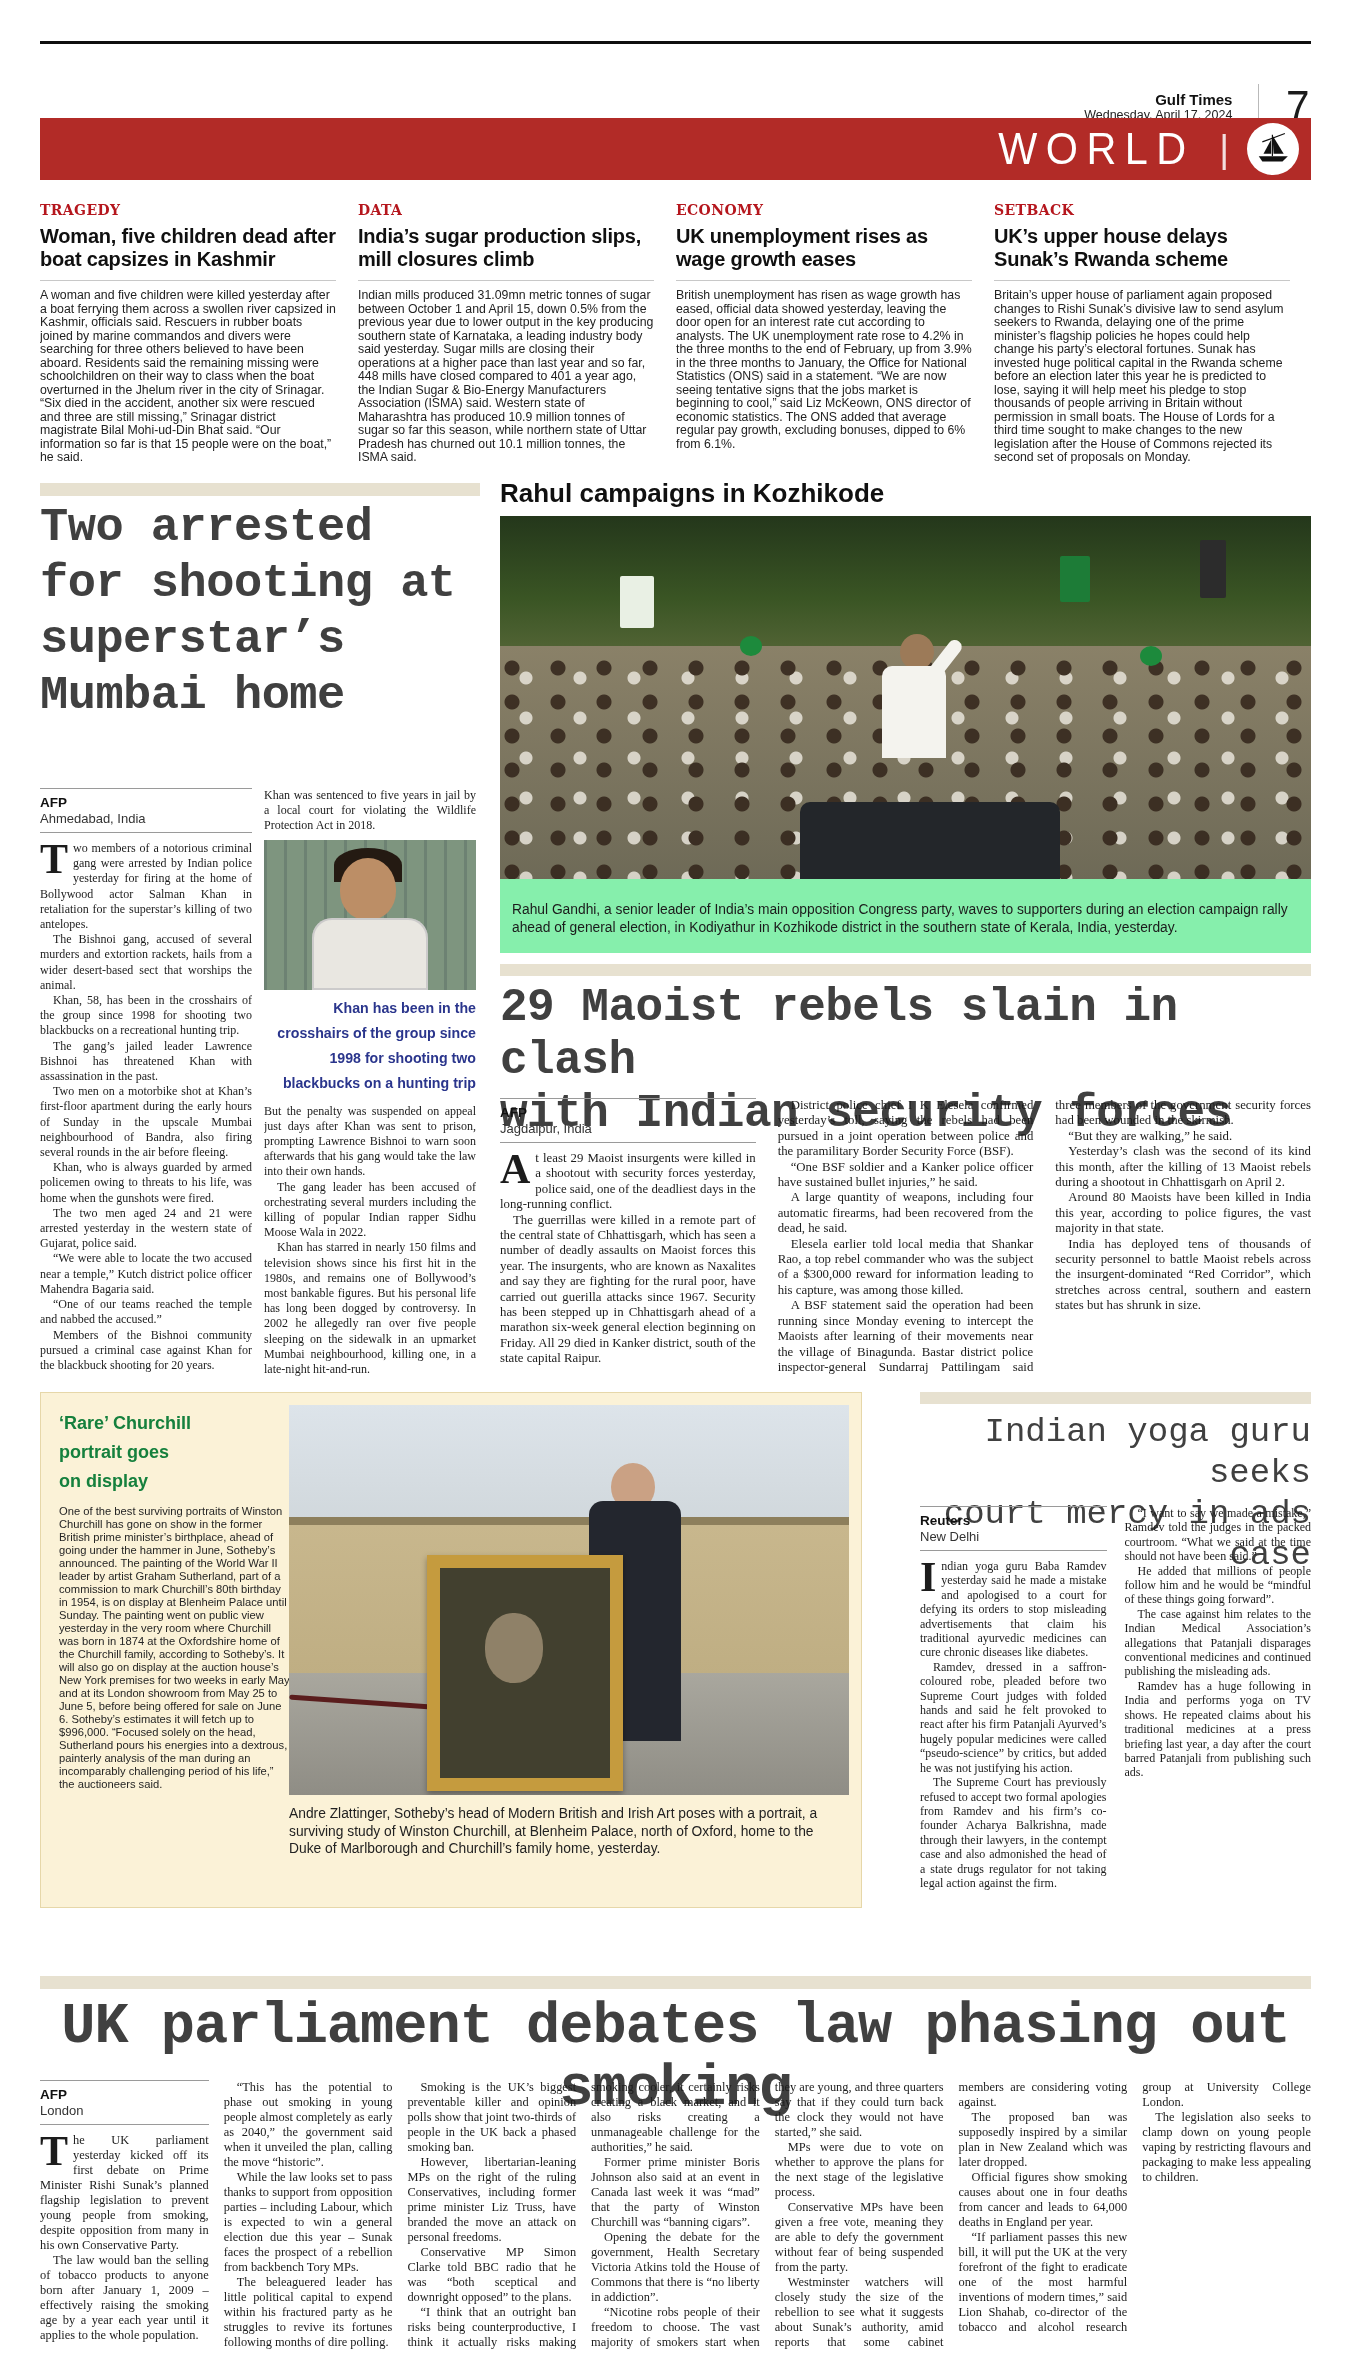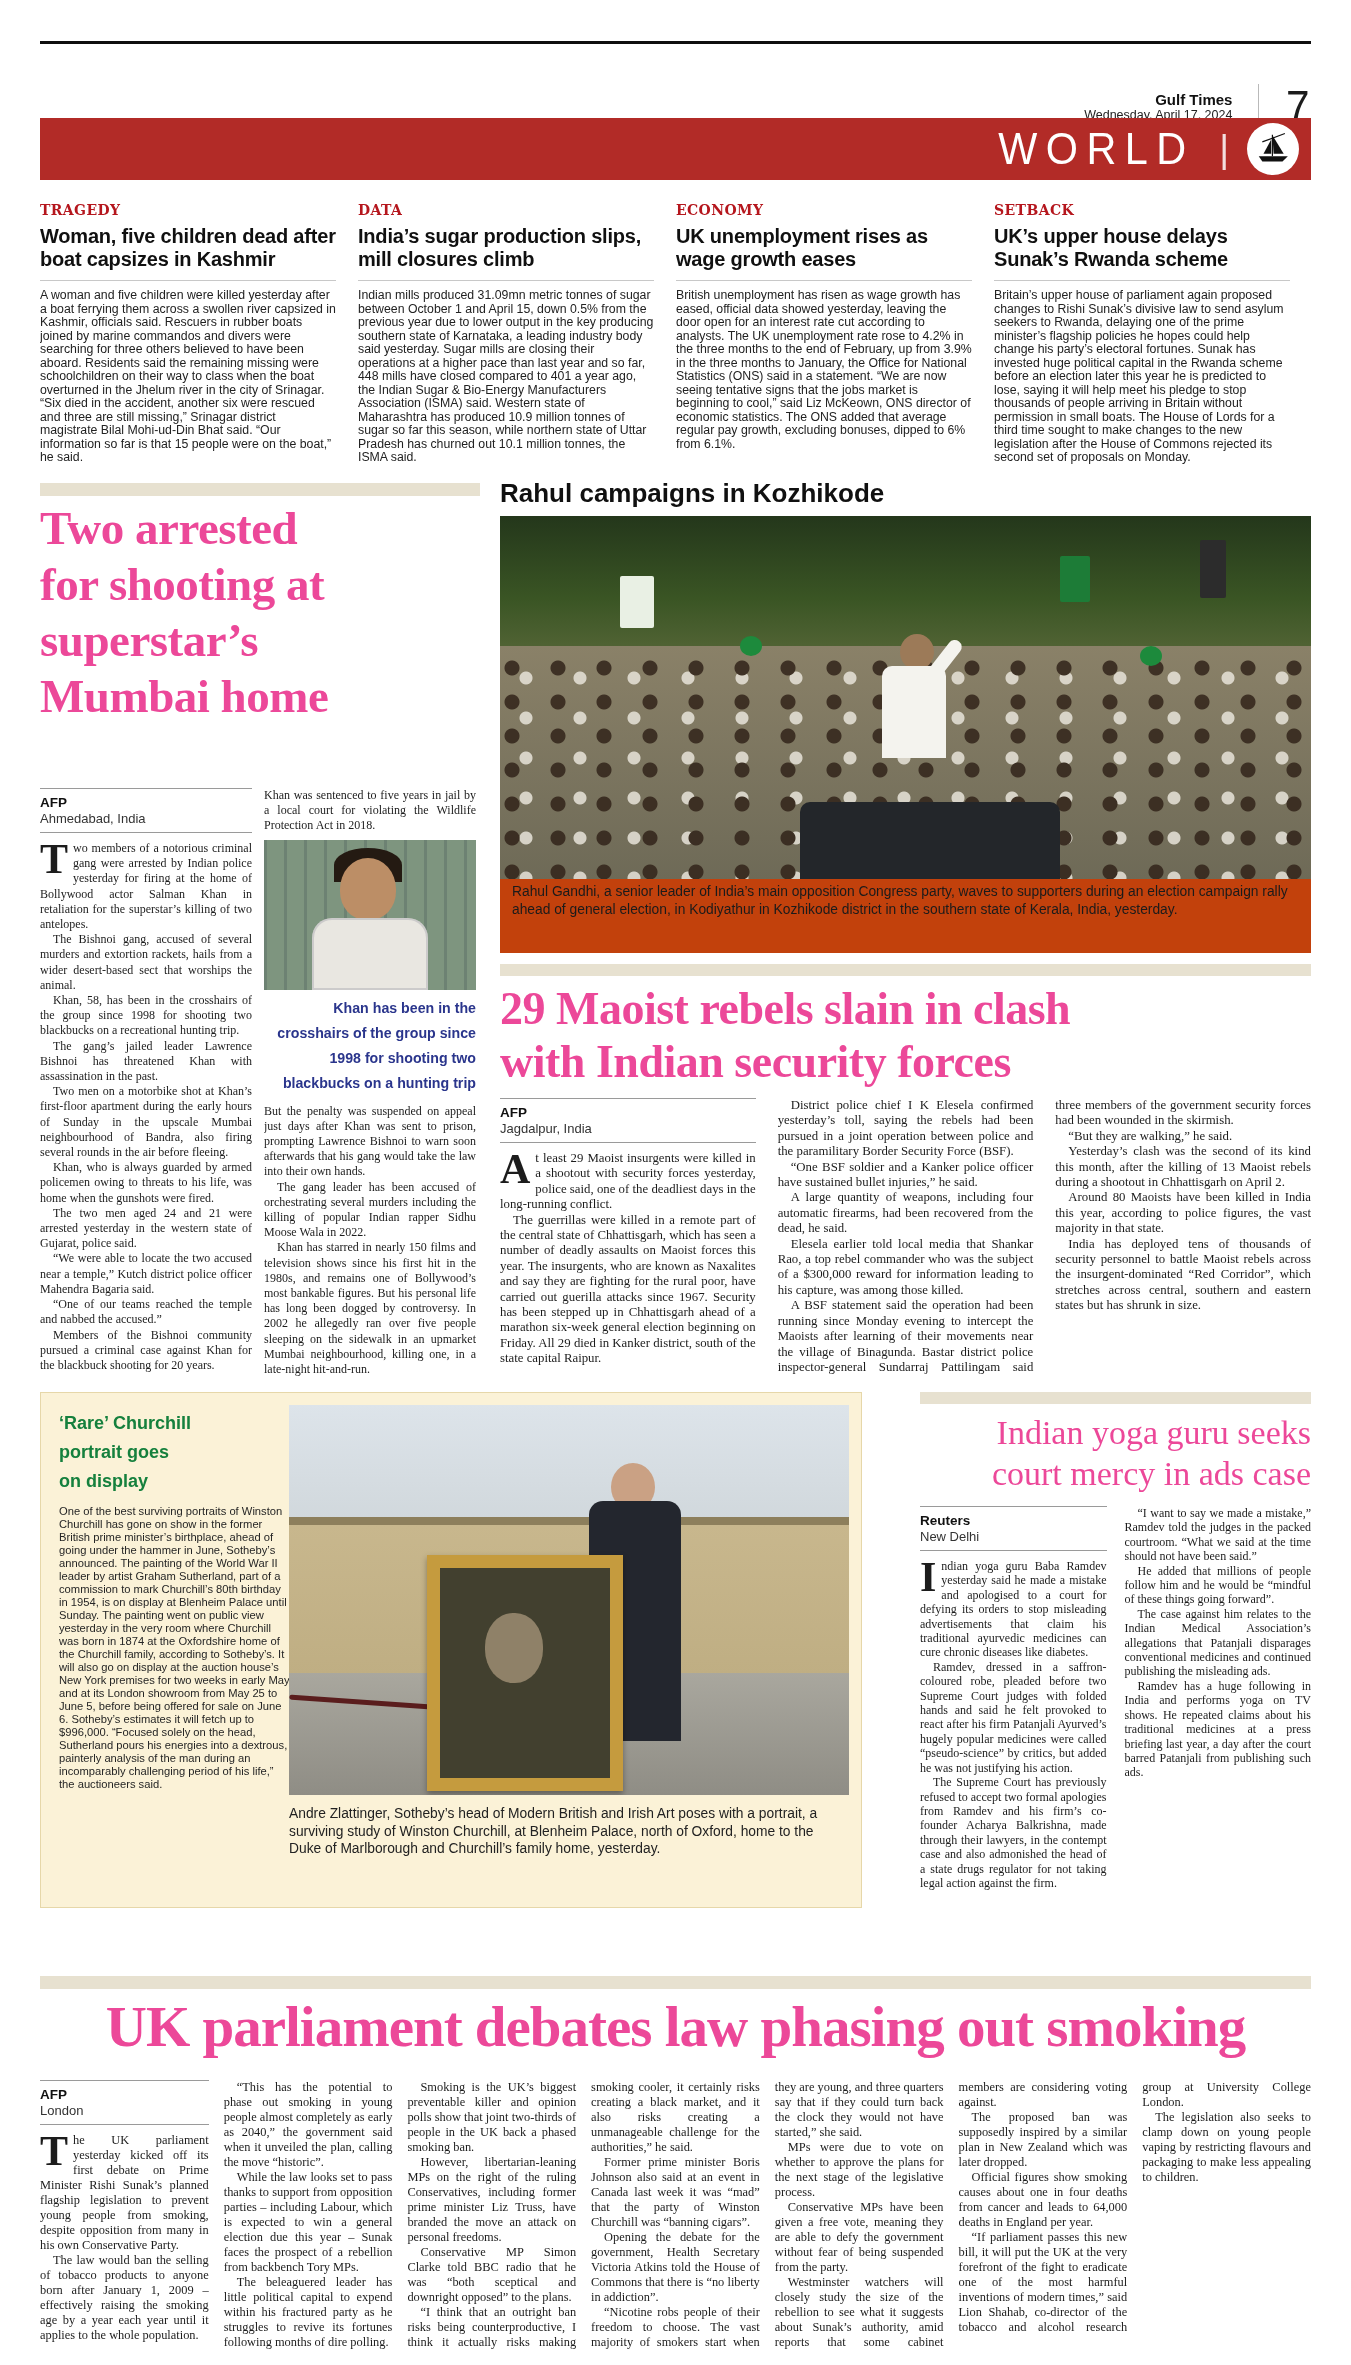--- a/index.html
+++ b/index.html
@@ -33,21 +33,21 @@
 
   
   .beige{background:#e7e1d0;}
   .byline{border-top:1px solid #9a9a9a;border-bottom:1px solid #9a9a9a;padding:6px 0;margin-bottom:8px;
           font-family:"Liberation Sans",sans-serif;break-inside:avoid;}
   .byline .agency{font-weight:bold;font-size:13.5px;color:#111;}
   .byline .place{font-size:13px;color:#333;margin-top:1px;}
   .serifbody p{margin:0;font-family:"Liberation Serif",serif;text-align:justify;color:#1c1c1c;}
   .flow p + p{text-indent:13px;}
   .dropcap > p:first-child::first-letter{float:left;font-size:42px;line-height:33px;padding:2px 5px 0 0;font-weight:bold;font-family:"Liberation Serif",serif;}
-  .hl{margin:0;font-family:Liberation Serif, serif;font-weight:bold;color:#ec4899;}
+  .hl{margin:0;font-family:Liberation Mono, monospace;font-weight:bold;color:#404040;}
   .hl p{margin:0;}
 
   
   #band-left{left:40px;top:483px;width:440px;height:13px;}
   #salman-hl{left:40px;top:500px;width:460px;font-size:47px;line-height:56px;letter-spacing:-.5px;}
   #salman-col1{left:40px;top:788px;width:212px;height:600px;overflow:hidden;}
   #salman-col2{left:264px;top:788px;width:212px;height:600px;overflow:hidden;}
   #salman-col1 p,#salman-col2 p{font-size:12px;line-height:15.2px;}
   #salman-photo{width:212px;height:150px;margin:6px 0 6px 0;position:relative;overflow:hidden;
      background:repeating-linear-gradient(90deg,#6d8273 0 3px,#7e957f 3px 20px);}
@@ -68,22 +68,22 @@
      radial-gradient(circle at 12px 10px,#2e2117 7px,transparent 8px);}
   .r-heads{position:absolute;left:0;top:140px;width:811px;height:223px;opacity:.85;
      background-image:radial-gradient(circle at 12px 12px,#32241a 7px,rgba(0,0,0,0) 8px),
                       radial-gradient(circle at 26px 22px,#e8e4da 6px,rgba(0,0,0,0) 7px);
      background-size:46px 34px,54px 40px;}
   .r-flag{position:absolute;border-radius:2px;}
   .r-fig{position:absolute;left:382px;top:150px;width:64px;height:92px;border-radius:10px 10px 0 0;background:#f4f3ee;}
   .r-fig-head{position:absolute;left:400px;top:118px;width:34px;height:36px;border-radius:50%;background:#9c7a58;}
   .r-arm{position:absolute;left:436px;top:120px;width:14px;height:52px;background:#f4f3ee;transform:rotate(38deg);border-radius:7px;}
   .r-car{position:absolute;left:300px;top:286px;width:260px;height:77px;border-radius:10px 10px 0 0;background:#23262a;}
-  #rahul-cap{left:500px;top:879px;width:811px;height:74px;background:#c2410c;box-sizing:border-box;
-     padding:4px 12px;font-size:13.8px;line-height:17.5px;color:#1b1b1b;}
+  #rahul-cap{left:500px;top:879px;width:811px;height:74px;background:#86efac;box-sizing:border-box;
+     padding:22px 12px;font-size:13.8px;line-height:17.5px;color:#1b1b1b;}
 
   
   #band-maoist{left:500px;top:964px;width:811px;height:12px;}
   #maoist-hl{left:500px;top:982px;width:811px;font-size:46px;line-height:53px;letter-spacing:-.5px;}
   #maoist-body{left:500px;top:1098px;width:811px;height:288px;column-count:3;column-gap:22px;column-fill:auto;overflow:hidden;}
   #maoist-body p{font-size:12.8px;line-height:15.4px;}
 
   
   #churchill-box{left:40px;top:1392px;width:822px;height:516px;background:#fbf2d7;border:1px solid #e6d7a9;box-sizing:border-box;}
   #churchill-hl{position:absolute;left:18px;top:16px;width:232px;font-family:"Liberation Sans",sans-serif;

